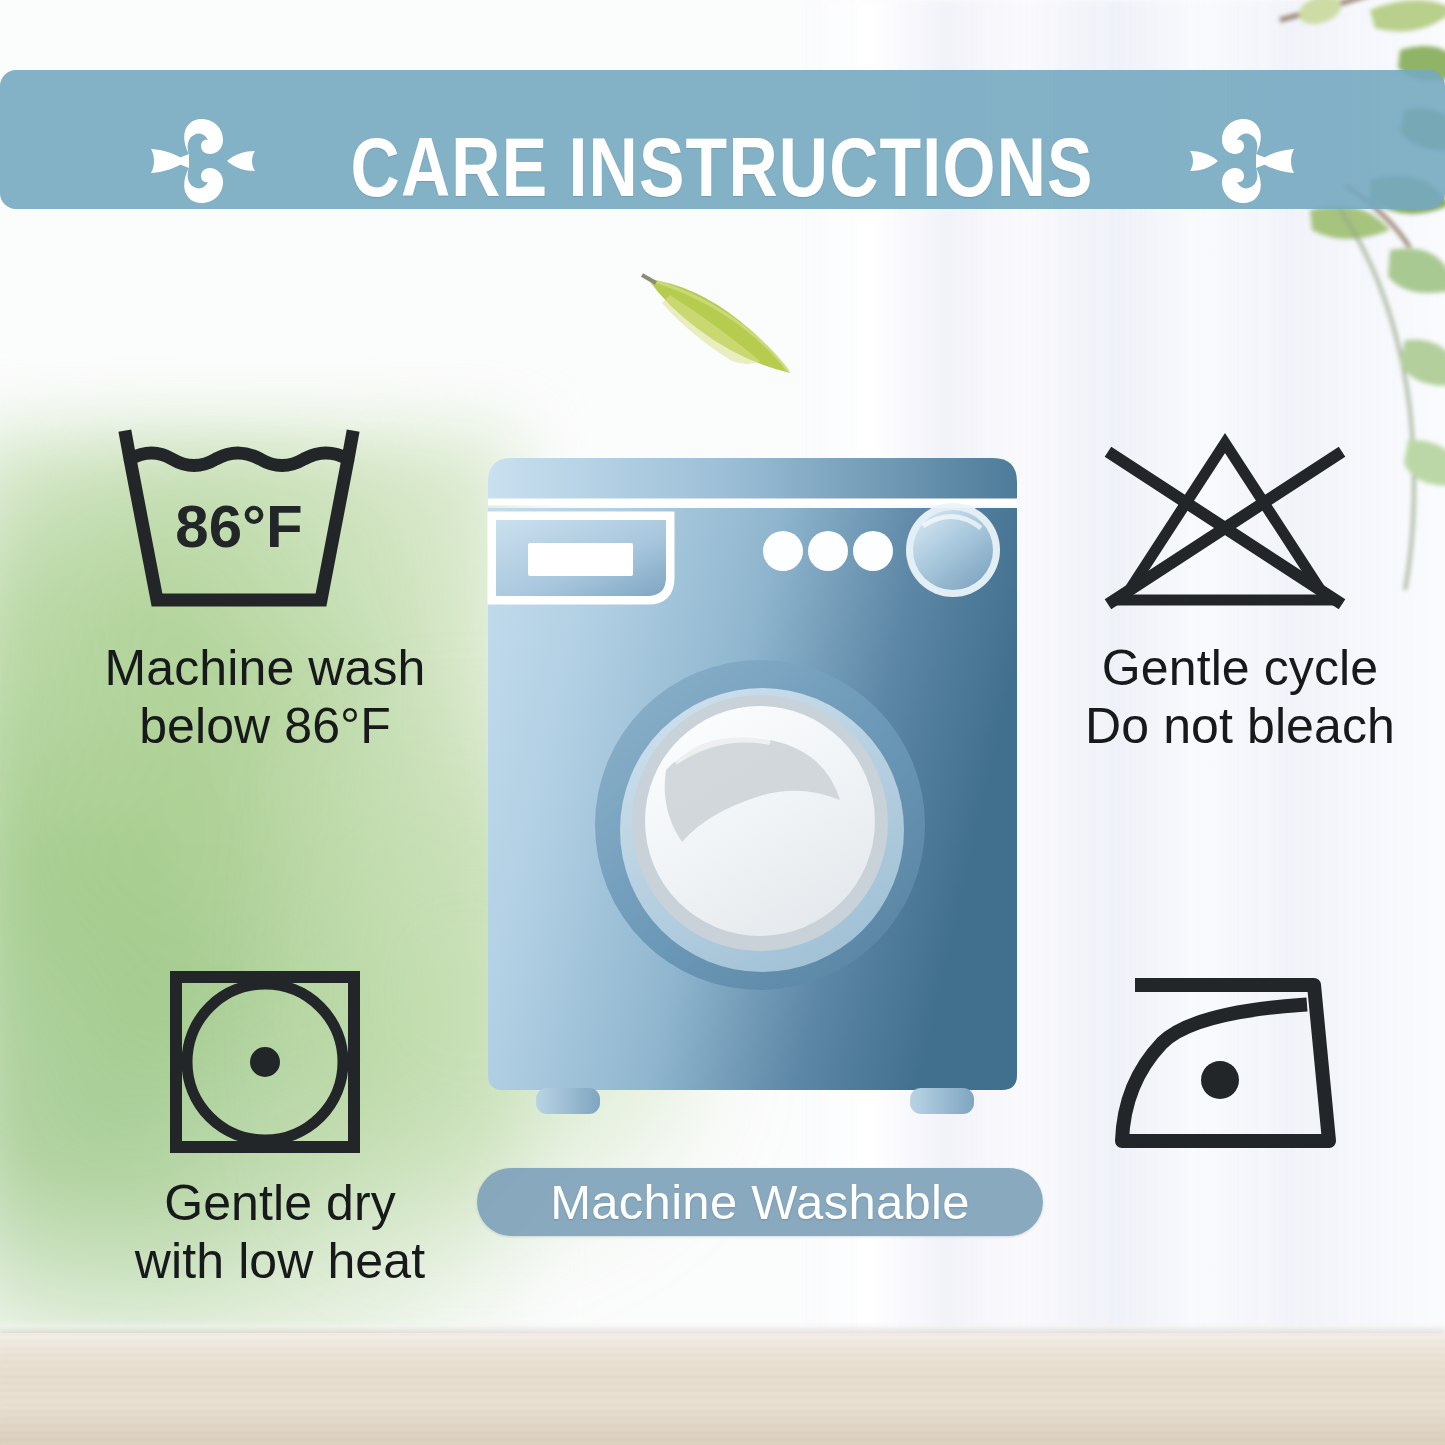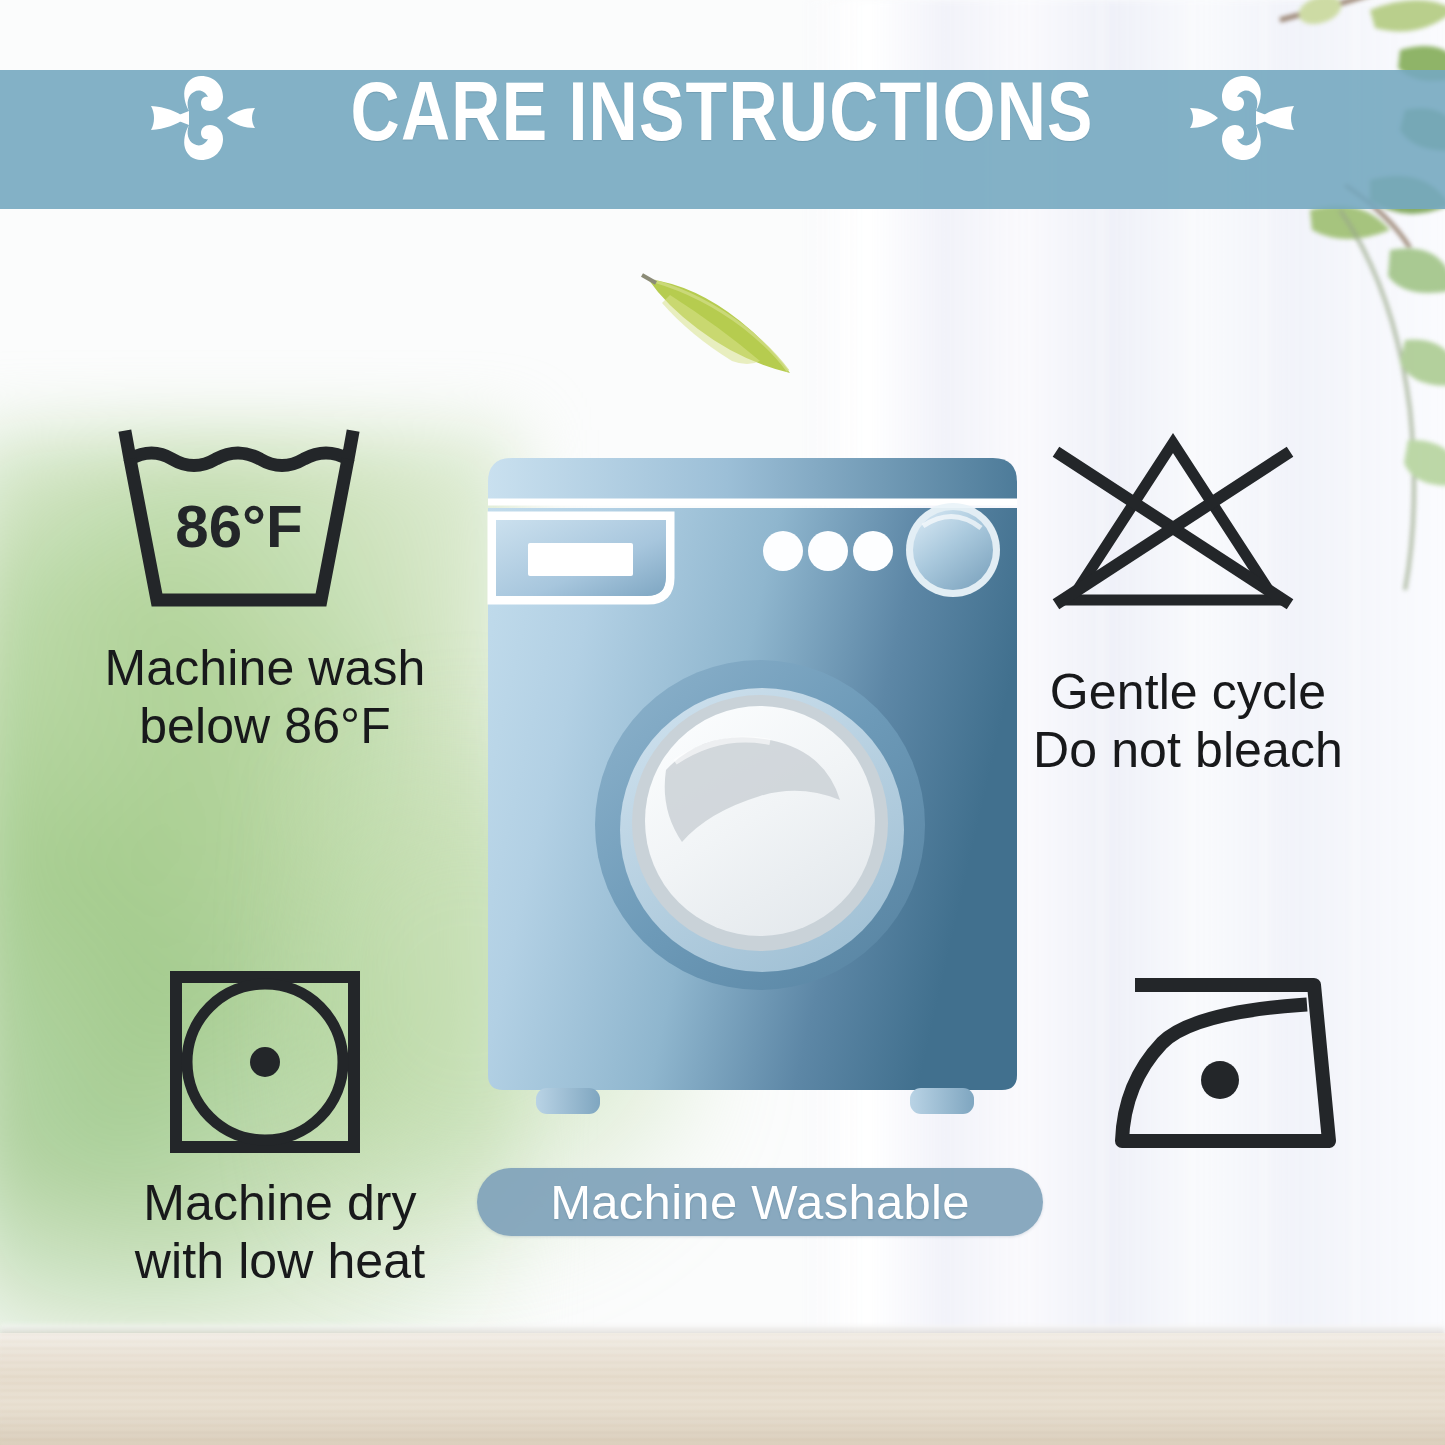--- a/index.html
+++ b/index.html
@@ -66,21 +66,21 @@
   .bg-table-edge{
     position:absolute;left:0;right:0;top:1325px;height:14px;
     background:linear-gradient(180deg,rgba(255,255,255,.9),rgba(205,200,196,.55),rgba(255,255,255,.2));
     filter:blur(2.5px);
   }
 
   
   .banner{
     position:absolute;left:0;top:70px;width:1445px;height:139px;
     background:rgba(118,168,192,.90);
-    display:flex;align-items:flex-start;justify-content:center;gap:10px;
+    display:flex;align-items:flex-end;justify-content:center;gap:10px;border-radius:16px;
   }
   .banner-title{
     color:#ffffff;
     font-size:83px;
     font-weight:bold;
     letter-spacing:1.5px;
     line-height:1;
     transform:scaleX(.82);
     transform-origin:center;
     white-space:nowrap;
@@ -96,21 +96,21 @@
     margin-top:14px;
     text-align:center;
     color:#18191b;
     font-size:50px;
     line-height:1.16;
     white-space:pre-line;
     letter-spacing:.1px;
     margin-left:30px;
   }
   #care-wash{left:35px;top:425px;width:430px;}
-  #care-bleach{left:958px;top:425px;width:430px;gap:24px;}
+  #care-bleach{left:1010px;top:425px;width:430px;}
   #care-dry{left:55px;top:965px;width:420px;}
   #care-iron{left:1020px;top:965px;width:420px;}
 
   
   .washer{position:absolute;left:470px;top:440px;width:565px;height:690px;}
 
   
   .badge{
     position:absolute;left:477px;top:1168px;width:566px;height:68px;
     background:rgba(128,163,186,.93);
@@ -200,21 +200,21 @@
     <div class="label">Gentle cycle
 Do not bleach</div>
   </div>
 
   <div class="care" id="care-dry">
     <svg class="sym" width="210" height="195" viewBox="0 0 210 195">
       <rect x="16" y="12" width="178" height="170" fill="none" stroke="#232629" stroke-width="12"></rect>
       <circle cx="105" cy="97" r="78" fill="none" stroke="#232629" stroke-width="11"></circle>
       <circle cx="105" cy="97" r="15" fill="#232629"></circle>
     </svg>
-    <div class="label">Machine dry
+    <div class="label">Gentle dry
 with low heat</div>
   </div>
 
   <div class="care" id="care-iron">
     <svg class="sym" width="260" height="195" viewBox="0 0 260 195">
       <path d="M42 20 L214 20 L229 176 L22 176 Q24 118 62 78 Q92 48 200 40" fill="none" stroke="#232629" stroke-width="14" stroke-linejoin="round" stroke-linecap="square"></path>
       <circle cx="120" cy="115" r="19" fill="#232629"></circle>
     </svg>
   </div>
 

